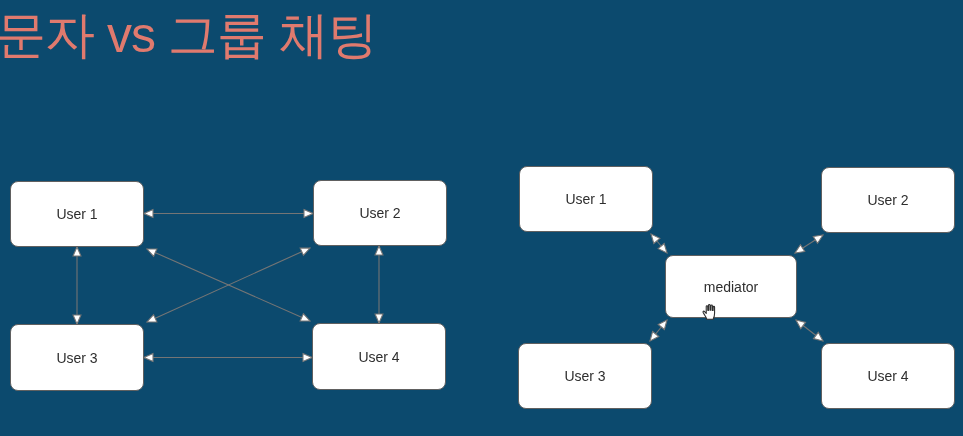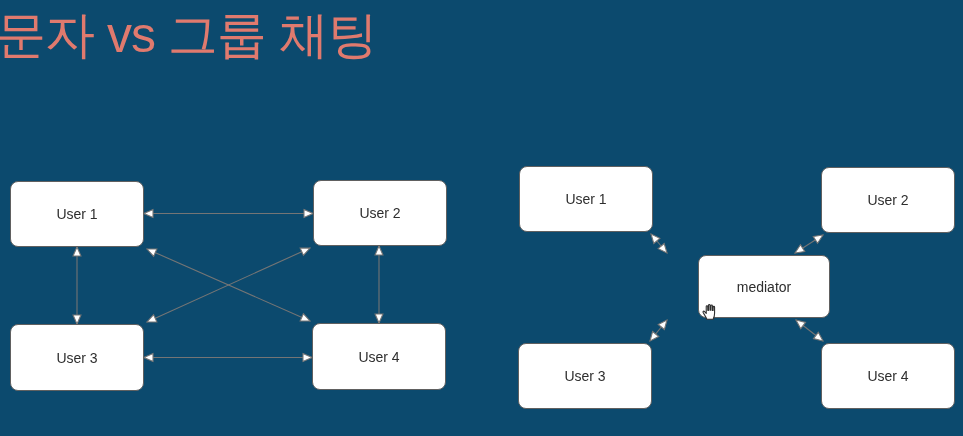--- a/index.html
+++ b/index.html
@@ -105,21 +105,21 @@
   </div>
   <div class="node" style="left:821px;top:167px;width:134px;height:66px">
     <span class="node-label">User 2</span>
   </div>
   <div class="node" style="left:518px;top:343px;width:134px;height:66px">
     <span class="node-label">User 3</span>
   </div>
   <div class="node" style="left:821px;top:343px;width:134px;height:66px">
     <span class="node-label">User 4</span>
   </div>
-  <div class="node" style="left:698px;top:255px;width:132px;height:63px">
+  <div class="node" style="left:665px;top:255px;width:132px;height:63px">
     <span class="node-label">mediator</span>
   </div>
 
   <svg class="hand-cursor" width="22" height="24" viewBox="0 0 24 24" xmlns="http://www.w3.org/2000/svg">
     <path d="M7.5 21 C6.8 19.6 6.2 18.2 5.2 16.6 C4.6 15.6 3.6 14.2 3.3 13.3
              C3 12.3 4.2 11.7 5 12.6 L6.8 14.6 L6.8 7.2 C6.8 6 8.4 6 8.4 7.2
              L8.5 11.3 L9.3 11.3 L9.3 5.8 C9.3 4.6 10.9 4.6 10.9 5.8 L11 11.2
              L11.8 11.2 L11.9 6.3 C11.9 5.1 13.5 5.1 13.5 6.3 L13.5 11.5
              L14.3 11.5 L14.4 7.8 C14.4 6.7 15.9 6.7 15.9 7.8 L15.9 14.5
              C15.9 17 15.3 19.3 14.3 21 Z" fill="#ffffff" stroke="#2f2f2f" stroke-width="1.2" stroke-linejoin="round"></path>

